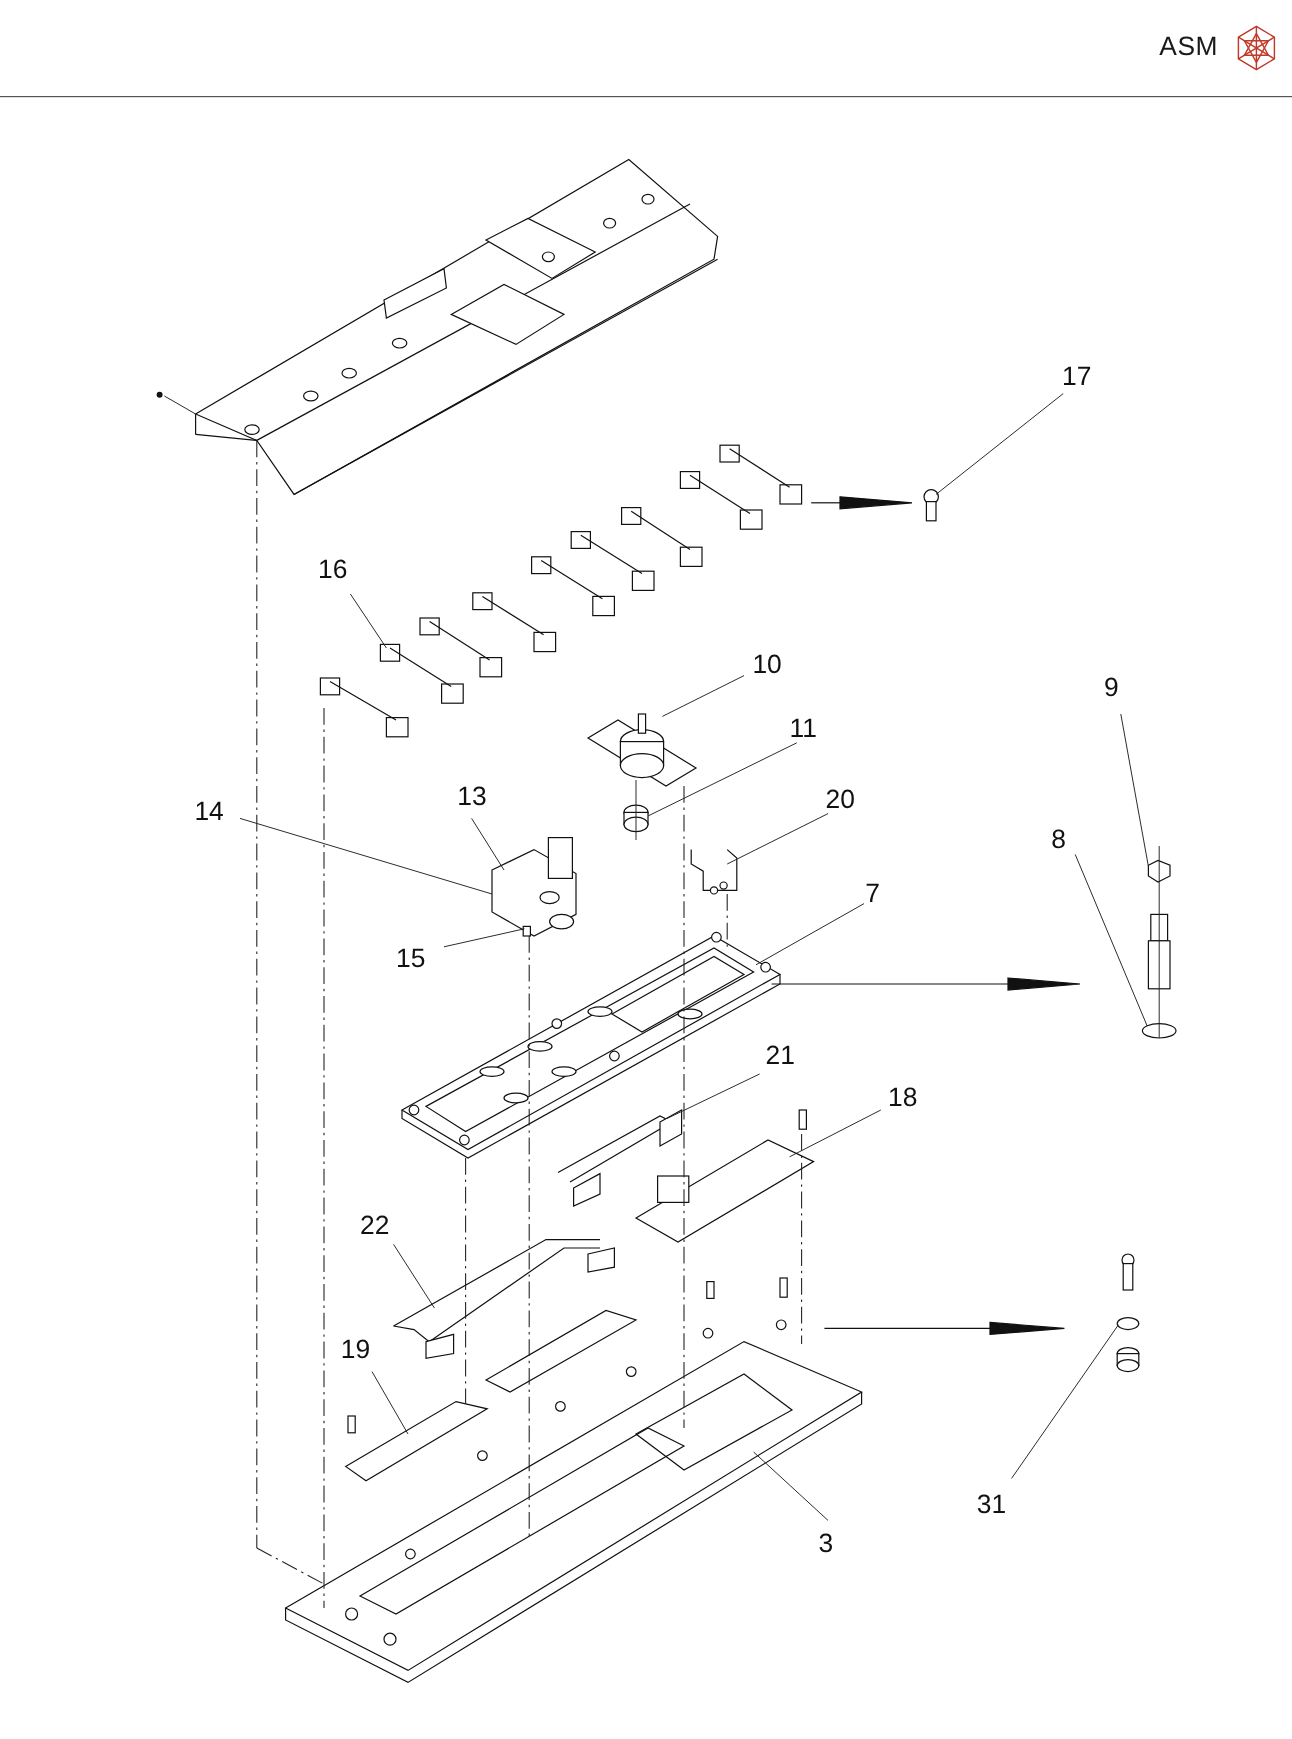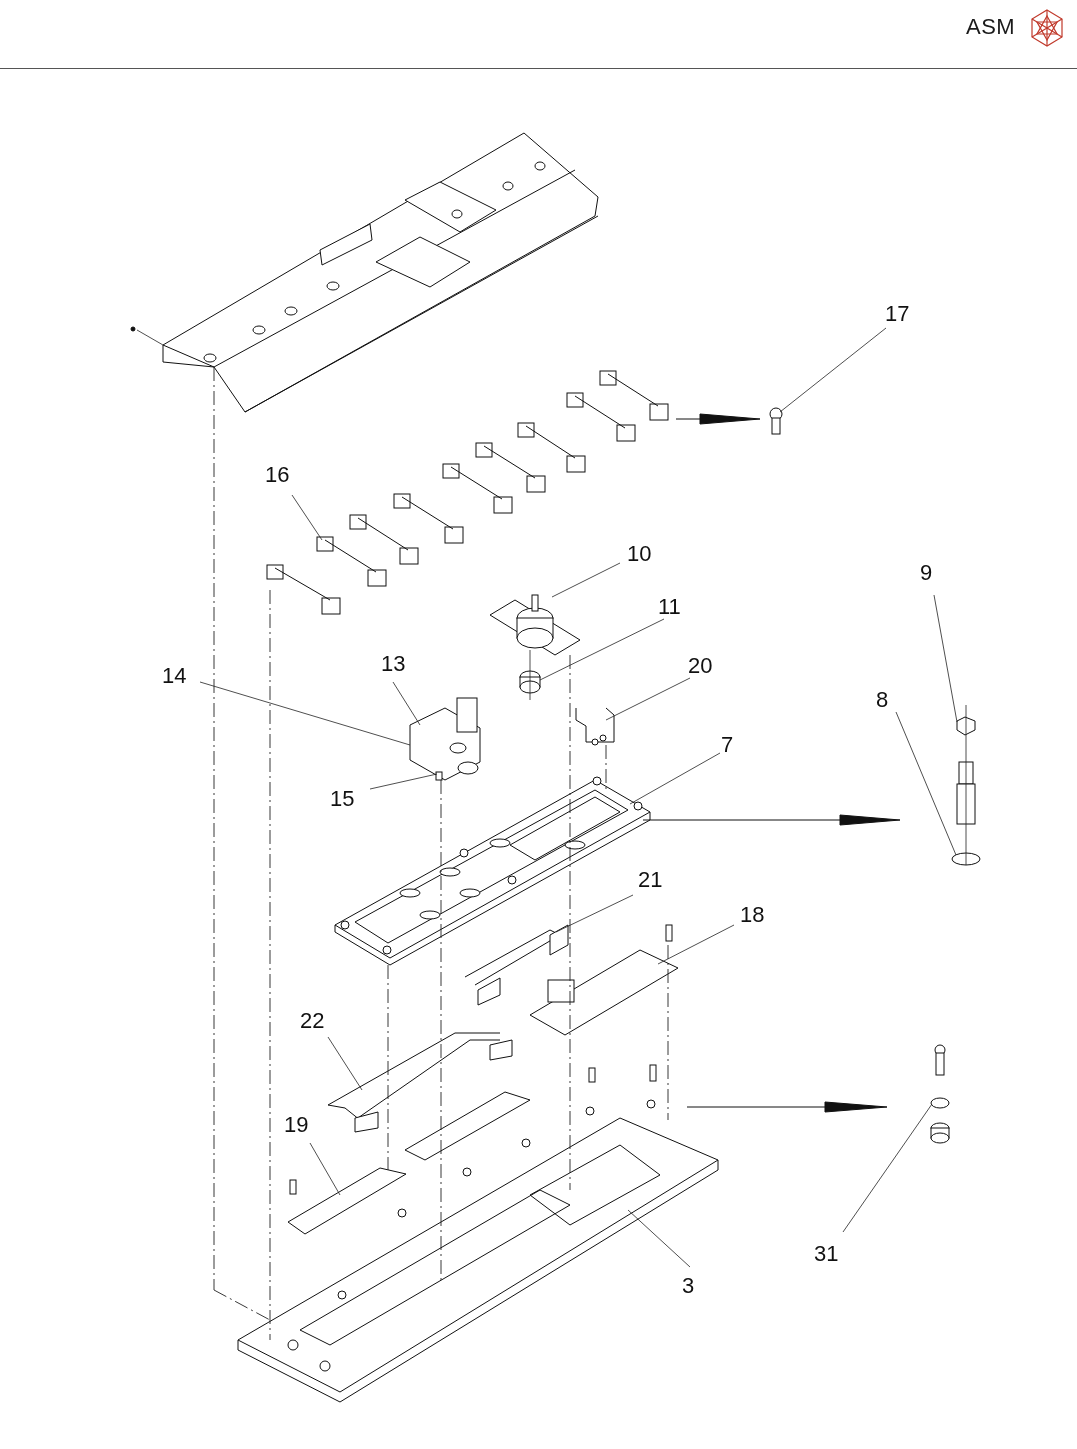--- a/index.html
+++ b/index.html
@@ -1,17 +1,17 @@
 <!DOCTYPE html>
 <html><head>
 <meta charset="utf-8">
 <style>
   html, body { margin:0; padding:0; background:#ffffff; }
   body { width:1077px; height:1449px; position:relative; overflow:hidden; font-family:"Liberation Sans", sans-serif; }
-  .header { position:absolute; left:0; top:0; width:1077px; height:70px; }
+  .header { position:absolute; left:0; top:12px; width:1077px; height:70px; }
   .brand-text { position:absolute; left:966px; top:14px; font-size:22px; color:#1a1a1a; letter-spacing:0.5px; font-family:"Liberation Sans", sans-serif; }
   .brand-logo { position:absolute; left:1029px; top:8px; width:36px; height:40px; }
   .header-rule { position:absolute; left:0; top:68px; width:1077px; height:1px; background:#555; }
   .drawing { position:absolute; left:0; top:0; width:1077px; height:1449px; }
   .callout { font-family:"Liberation Sans", sans-serif; font-size:22px; fill:#111; }
   .ln { stroke:#111; stroke-width:1; fill:none; }
   .thin { stroke:#222; stroke-width:0.8; fill:none; }
   .dash { stroke:#222; stroke-width:0.9; fill:none; stroke-dasharray:14 4 2 4; }
   .part { stroke:#111; stroke-width:1; fill:#fff; }
   .dark { fill:#111; stroke:#111; }

